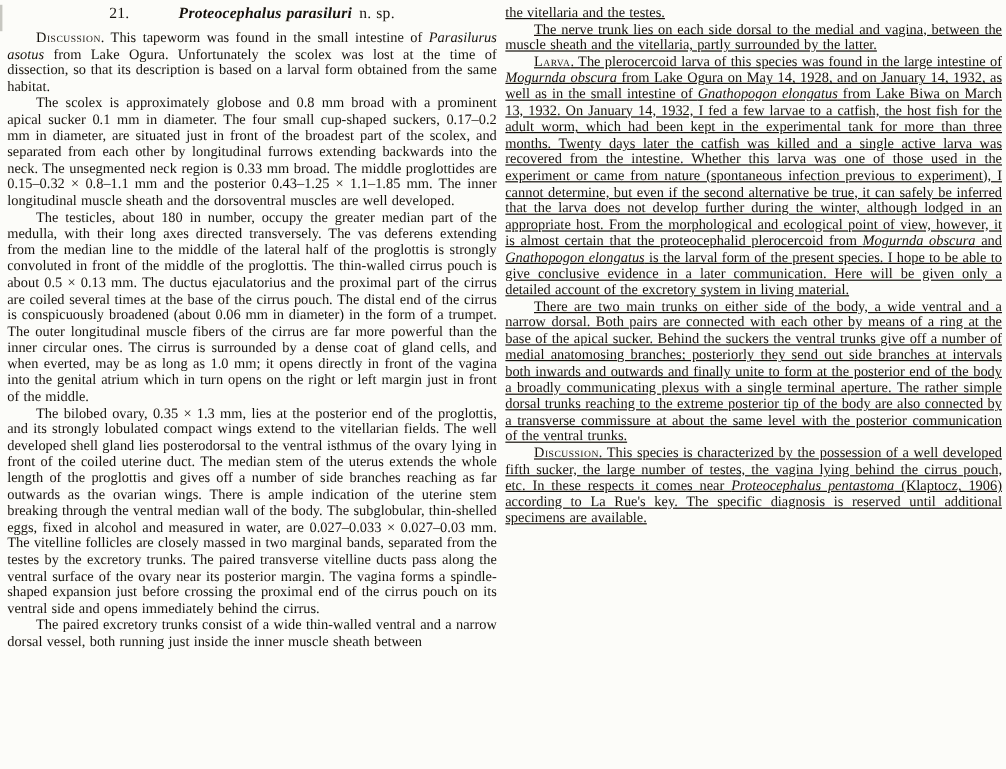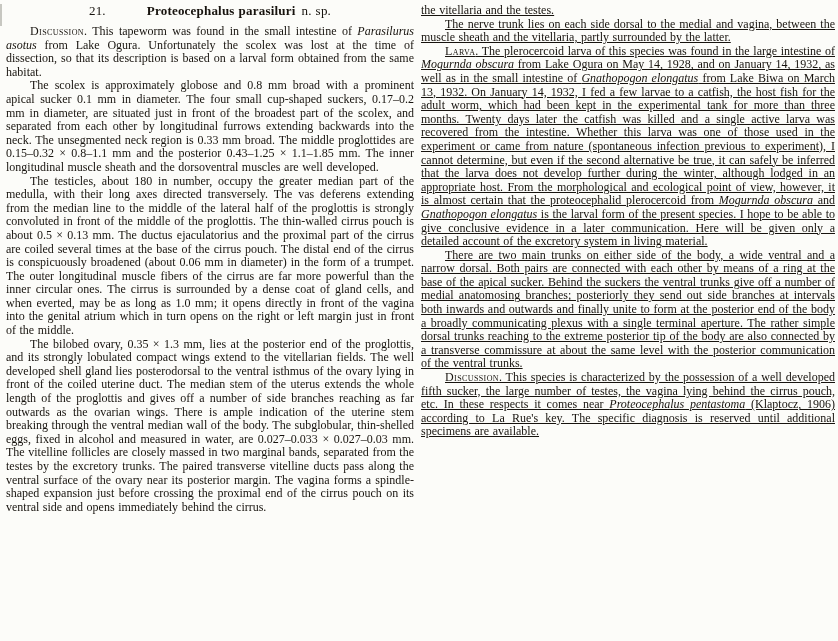--- a/index.html
+++ b/index.html
@@ -57,20 +57,21 @@
     text-align: center;
     font-size: 13px;
     line-height: 15px;
     margin: 0 0 7px 0;
     letter-spacing: 0.2px;
   }
   .article-title .num {
     margin-right: 25px;
   }
   .article-title .species {
+    font-style: italic;
     font-weight: bold;
     margin-right: 6px;
     margin-left: 16px;
   }
   p.para {
     margin: 0;
     padding: 0;
   }
   p.para.indent {
     text-indent: 24px;
@@ -92,20 +93,21 @@
 
   <div class="col" id="left-col">
     <div class="article-title">
       <span class="num">21.</span><span class="species">Proteocephalus parasiluri</span><span>n. sp.</span>
     </div>
     <div>
         <p class="para indent"><span class="sc">Discussion</span><span>.  This tapeworm was found in the small intestine of </span><span class="it">Parasilurus asotus</span><span> from Lake Ogura.  Unfortunately the scolex was lost at the time of dissection, so that its description is based on a larval form obtained from the same habitat.</span></p>
         <p class="para indent"><span>The scolex is approximately globose and 0.8 mm broad with a prominent apical sucker 0.1 mm in diameter.  The four small cup-shaped suckers, 0.17–0.2 mm in diameter, are situated just in front of the broadest part of the scolex, and separated from each other by longitudinal furrows extending backwards into the neck.  The unsegmented neck region is 0.33 mm broad.  The middle proglottides are 0.15–0.32 × 0.8–1.1 mm and the posterior 0.43–1.25 × 1.1–1.85 mm.  The inner longitudinal muscle sheath and the dorsoventral muscles are well developed.</span></p>
         <p class="para indent"><span>The testicles, about 180 in number, occupy the greater median part of the medulla, with their long axes directed transversely.  The vas deferens extending from the median line to the middle of the lateral half of the proglottis is strongly convoluted in front of the middle of the proglottis.  The thin-walled cirrus pouch is about 0.5 × 0.13 mm.  The ductus ejaculatorius and the proximal part of the cirrus are coiled several times at the base of the cirrus pouch.  The distal end of the cirrus is conspicuously broadened (about 0.06 mm in diameter) in the form of a trumpet.  The outer longitudinal muscle fibers of the cirrus are far more powerful than the inner circular ones.  The cirrus is surrounded by a dense coat of gland cells, and when everted, may be as long as 1.0 mm; it opens directly in front of the vagina into the genital atrium which in turn opens on the right or left margin just in front of the middle.</span></p>
         <p class="para indent"><span>The bilobed ovary, 0.35 × 1.3 mm, lies at the posterior end of the proglottis, and its strongly lobulated compact wings extend to the vitellarian fields.  The well developed shell gland lies posterodorsal to the ventral isthmus of the ovary lying in front of the coiled uterine duct.  The median stem of the uterus extends the whole length of the proglottis and gives off a number of side branches reaching as far outwards as the ovarian wings.  There is ample indication of the uterine stem breaking through the ventral median wall of the body.  The subglobular, thin-shelled eggs, fixed in alcohol and measured in water, are 0.027–0.033 × 0.027–0.03 mm.  The vitelline follicles are closely massed in two marginal bands, separated from the testes by the excretory trunks.  The paired transverse vitelline ducts pass along the ventral surface of the ovary near its posterior margin.  The vagina forms a spindle-shaped expansion just before crossing the proximal end of the cirrus pouch on its ventral side and opens immediately behind the cirrus.</span></p>
+        <p class="para indent"><span>The paired excretory trunks consist of a wide thin-walled ventral and a narrow dorsal vessel, both running just inside the inner muscle sheath between</span></p>
       </div>
   </div>
 
   <div class="col" id="right-col">
     <div>
         <p class="para"><span>the vitellaria and the testes.</span></p>
         <p class="para indent"><span>The nerve trunk lies on each side dorsal to the medial and vagina, between the muscle sheath and the vitellaria, partly surrounded by the latter.</span></p>
         <p class="para indent"><span class="sc">Larva</span><span>.  The plerocercoid larva of this species was found in the large intestine of </span><span class="it">Mogurnda obscura</span><span> from Lake Ogura on May 14, 1928, and on January 14, 1932, as well as in the small intestine of </span><span class="it">Gnathopogon elongatus</span><span> from Lake Biwa on March 13, 1932.  On January 14, 1932, I fed a few larvae to a catfish, the host fish for the adult worm, which had been kept in the experimental tank for more than three months.  Twenty days later the catfish was killed and a single active larva was recovered from the intestine.  Whether this larva was one of those used in the experiment or came from nature (spontaneous infection previous to experiment), I cannot determine, but even if the second alternative be true, it can safely be inferred that the larva does not develop further during the winter, although lodged in an appropriate host.  From the morphological and ecological point of view, however, it is almost certain that the proteocephalid plerocercoid from </span><span class="it">Mogurnda obscura</span><span> and </span><span class="it">Gnathopogon elongatus</span><span> is the larval form of the present species.  I hope to be able to give conclusive evidence in a later communication.  Here will be given only a detailed account of the excretory system in living material.</span></p>
         <p class="para indent"><span>There are two main trunks on either side of the body, a wide ventral and a narrow dorsal.  Both pairs are connected with each other by means of a ring at the base of the apical sucker.  Behind the suckers the ventral trunks give off a number of medial anatomosing branches; posteriorly they send out side branches at intervals both inwards and outwards and finally unite to form at the posterior end of the body a broadly communicating plexus with a single terminal aperture.  The rather simple dorsal trunks reaching to the extreme posterior tip of the body are also connected by a transverse commissure at about the same level with the posterior communication of the ventral trunks.</span></p>
         <p class="para indent"><span class="sc">Discussion</span><span>.  This species is characterized by the possession of a well developed fifth sucker, the large number of testes, the vagina lying behind the cirrus pouch, etc.  In these respects it comes near </span><span class="it">Proteocephalus pentastoma</span><span> (Klaptocz, 1906) according to La Rue's key.  The specific diagnosis is reserved until additional specimens are available.</span></p>

